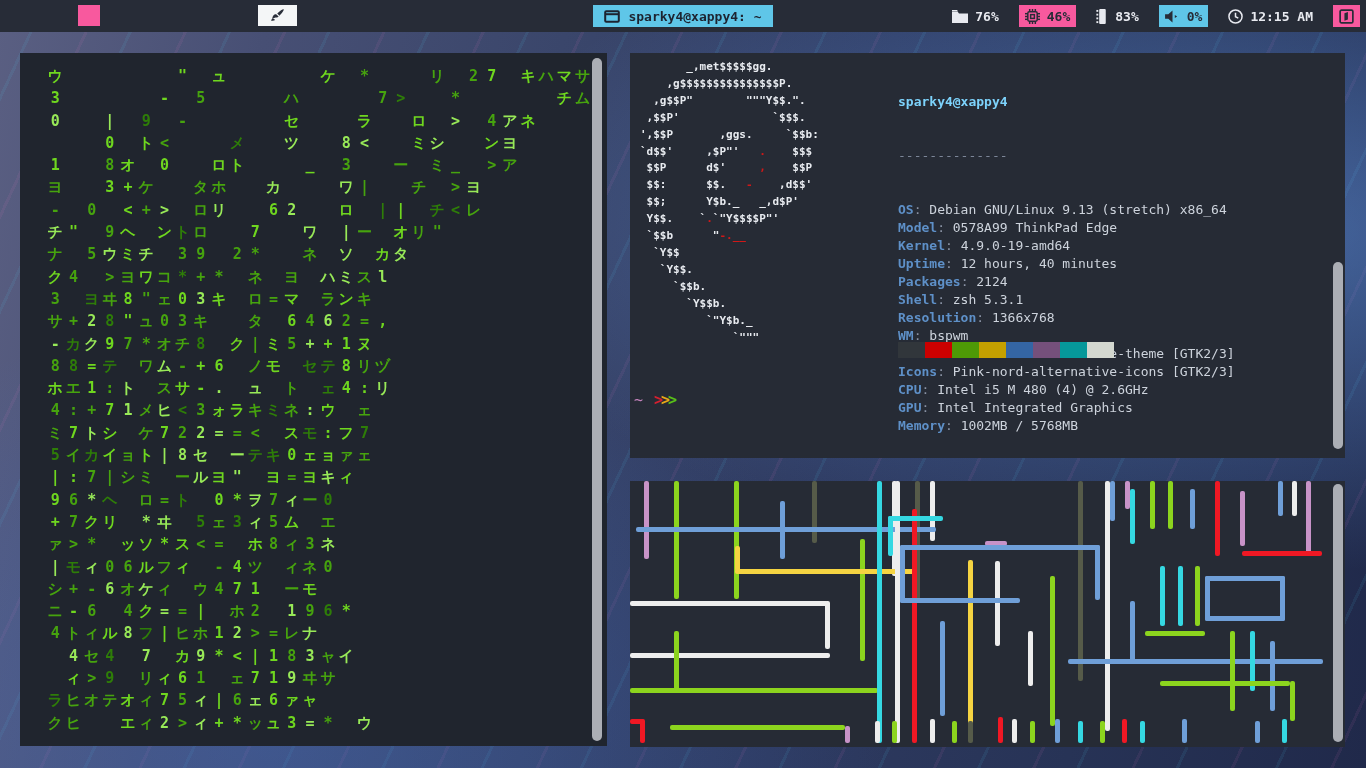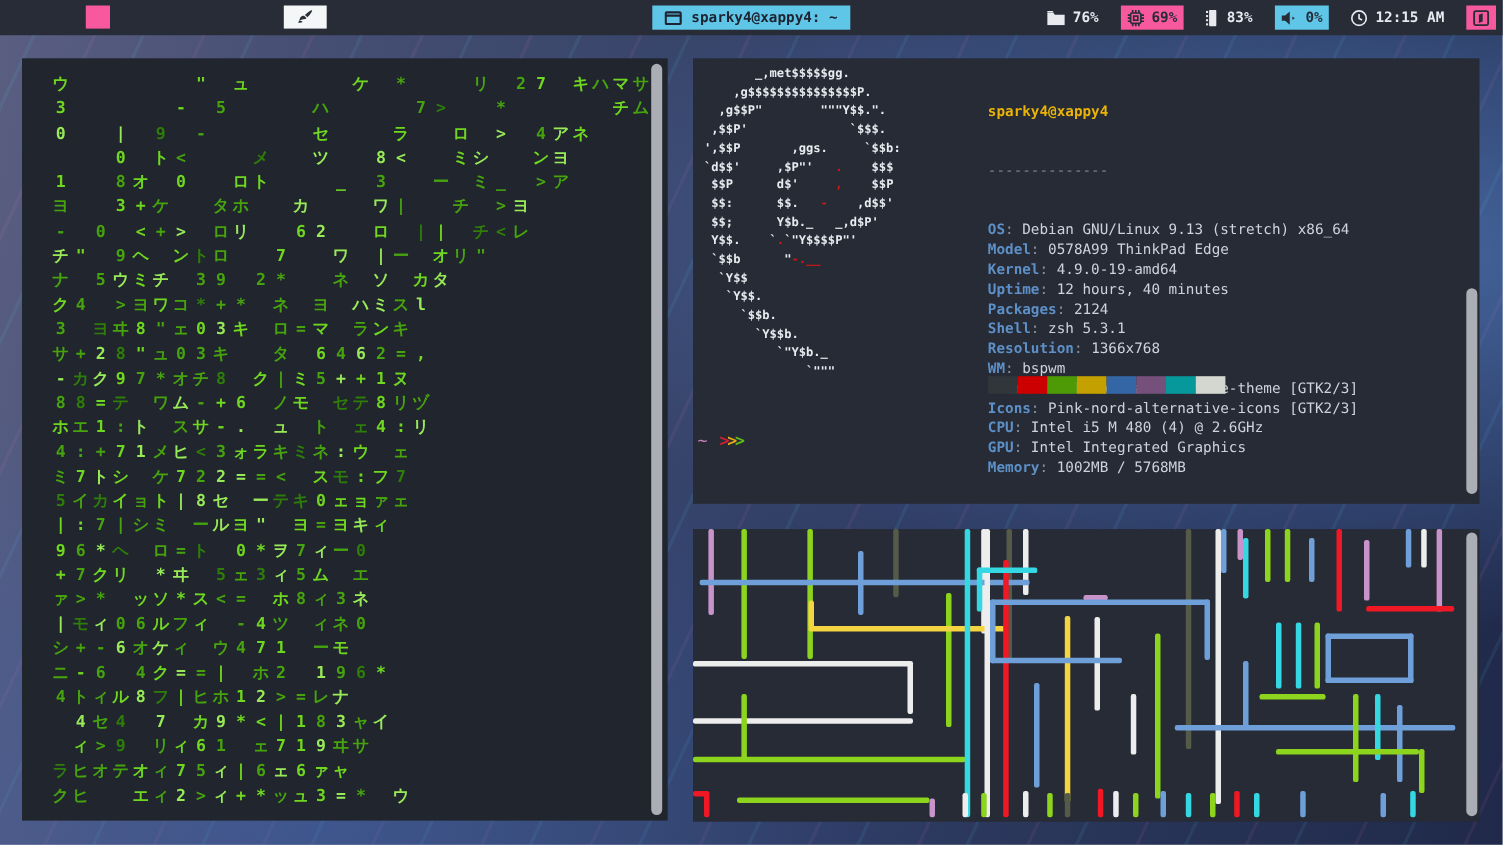--- a/index.html
+++ b/index.html
@@ -31,21 +31,21 @@
   .scroll-thumb{position:absolute;width:10px;border-radius:5px;background:#ABAEB5;}
   
   .mrow{height:22.3px;white-space:nowrap;}
   .mrow span{display:inline-block;width:18.2px;height:22px;line-height:22px;text-align:center;
     font-size:15px;font-weight:bold;}
   .mc0{color:#46A30E;} .mc1{color:#6FD71F;} .mc2{color:#98E958;} .mc3{color:#2E7D08;}
   
   .art{position:absolute;left:10px;top:6px;font-size:11px;line-height:16.9px;font-weight:bold;color:#E8EBF0;white-space:pre;}
   .art .red{color:#D01818;}
   .fetch-info{position:absolute;left:268px;top:4px;font-size:13px;line-height:18px;white-space:pre;}
-  .fi-user{color:#eab308;font-weight:bold;}
+  .fi-user{color:#7dd3fc;font-weight:bold;}
   .fi-dash{color:#7C8698;}
   .fi-label{color:#5E90C8;font-weight:bold;}
   .fi-colon{color:#8A93A5;}
   .fi-value{color:#CDD3DC;}
   .swatches{position:absolute;left:268px;top:289px;display:flex;}
   .swatches div{width:27px;height:16px;}
   .prompt{position:absolute;left:4px;top:338px;font-size:15px;font-weight:bold;display:flex;gap:3px;}
   .prompt .tilde{color:#C583BD;margin-right:8px;font-weight:normal;}
   .prompt span.ch{letter-spacing:-2px;}
   
@@ -88,21 +88,21 @@
         <line x1="5" y1="13" x2="5" y2="16"></line>
           <line x1="8" y1="13" x2="8" y2="16"></line>
           <line x1="11" y1="13" x2="11" y2="16"></line>
         <line x1="0" y1="5" x2="3" y2="5"></line>
           <line x1="0" y1="8" x2="3" y2="8"></line>
           <line x1="0" y1="11" x2="3" y2="11"></line>
         <line x1="13" y1="5" x2="16" y2="5"></line>
           <line x1="13" y1="8" x2="16" y2="8"></line>
           <line x1="13" y1="11" x2="16" y2="11"></line>
       </svg>
-      <span>69%</span>
+      <span>46%</span>
     </div>
     <div class="bar-mod">
       <svg width="12" height="15" viewBox="0 0 12 16" fill="#E8EAF0">
         <rect x="3" y="0" width="7" height="16" rx="1"></rect>
         <rect x="0" y="1" width="2" height="2"></rect>
           <rect x="0" y="5" width="2" height="2"></rect>
         <rect x="0" y="9" width="2" height="2"></rect>
           <rect x="0" y="13" width="2" height="2"></rect>
       </svg>
       <span>83%</span>

